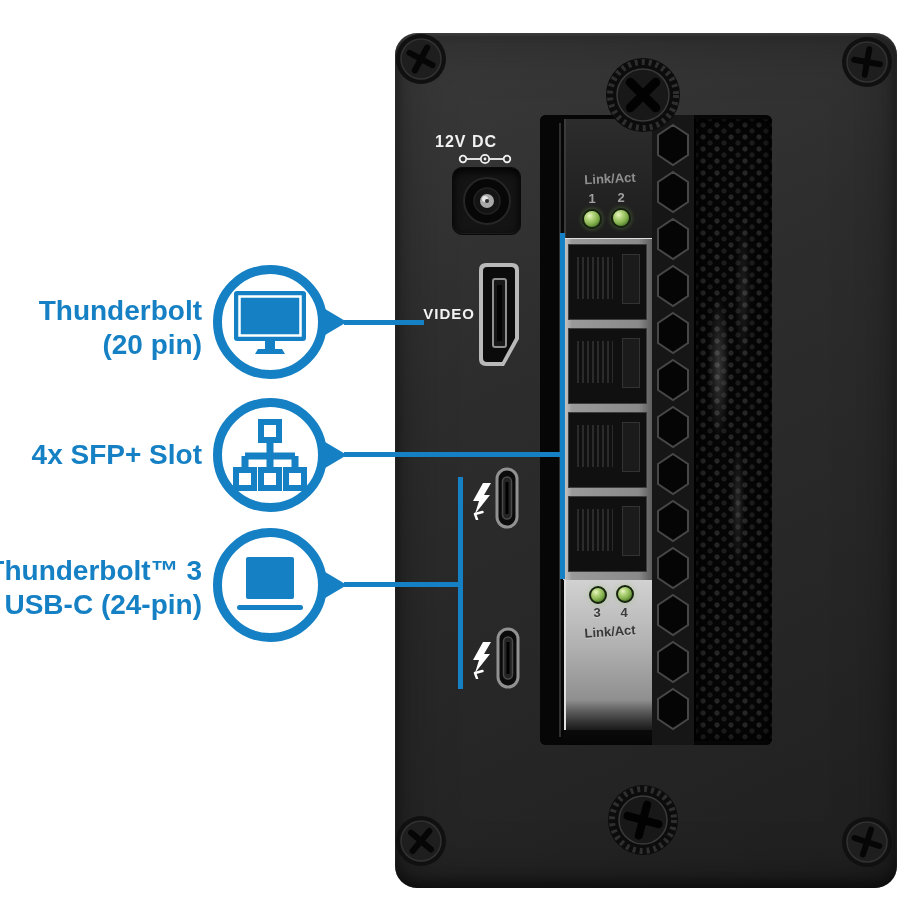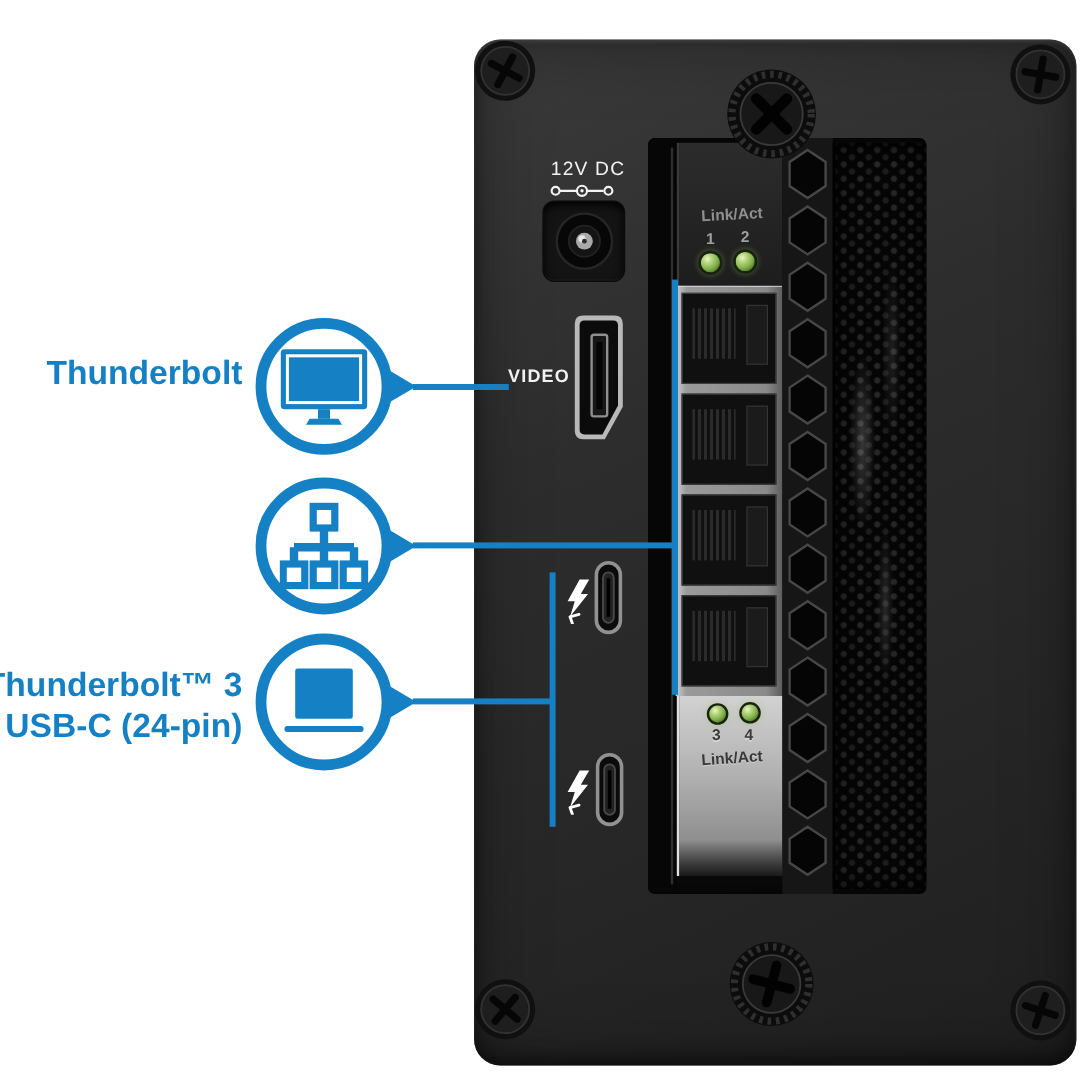--- a/index.html
+++ b/index.html
@@ -23,21 +23,21 @@
   
   .device{ position:absolute; left:395px; top:33px; width:502px; height:855px; border-radius:22px;
            background:linear-gradient(155deg,#3a3a3a 0%,#2d2d2d 35%,#262626 70%,#1f1f1f 100%);
            box-shadow:inset 0 2px 3px rgba(255,255,255,.10), inset 0 -6px 14px rgba(0,0,0,.55), inset 0 0 60px rgba(0,0,0,.35);
            z-index:1; }
   .abs{ position:absolute; }
 
   .screw{ width:52px; height:52px; }
   .thumb{ z-index:3; }
 
-  .pwr-label{ left:40px; top:100px; width:110px; text-align:center; color:#f2f2f2; font-size:16px; font-weight:normal; letter-spacing:1px; }
+  .pwr-label{ left:40px; top:100px; width:110px; text-align:left; color:#f2f2f2; font-size:16px; font-weight:bold; letter-spacing:1px; }
   .polarity{ left:63px; top:120px; }
   .jack-recess{ left:57px; top:134px; width:69px; height:68px; border-radius:10px; background:#141414;
                 box-shadow:inset 0 3px 8px #000, inset 0 -1px 1px rgba(255,255,255,.07); border:1px solid #0a0a0a;
                 display:flex; align-items:center; justify-content:center; }
 
   .video-label{ left:20px; top:272px; width:60px; text-align:right; color:#f2f2f2; font-size:15px; font-weight:bold; letter-spacing:1px; }
   .dp-port{ left:82px; top:228px; }
 
   
   .opening{ left:145px; top:82px; width:232px; height:630px; background:#0b0b0b; border-radius:6px;
@@ -87,20 +87,24 @@
   .tb-port{ z-index:2; }
   .bolt{ z-index:2; }
 </style>
 </head>
 <body>
 
 <div class="stage">
 
   <div class="co-text" style="top:294px">
     <div>Thunderbolt</div>
+    <div>(20 pin)</div>
+  </div>
+  <div class="co-text" style="top:438px">
+    <div>4x SFP+ Slot</div>
   </div>
   <div class="co-text" style="top:554px">
     <div>2x Thunderbolt™ 3</div>
     <div>USB-C (24-pin)</div>
   </div>
 
   <div class="line" style="left:344px; top:320px; width:80px;  height:5px;"></div>
   <div class="line" style="left:344px; top:452px; width:220px; height:5px;"></div>
   <div class="line" style="left:560px; top:233px; width:5px;  height:346px;"></div>
   <div class="line" style="left:344px; top:582px; width:118px; height:5px;"></div>

